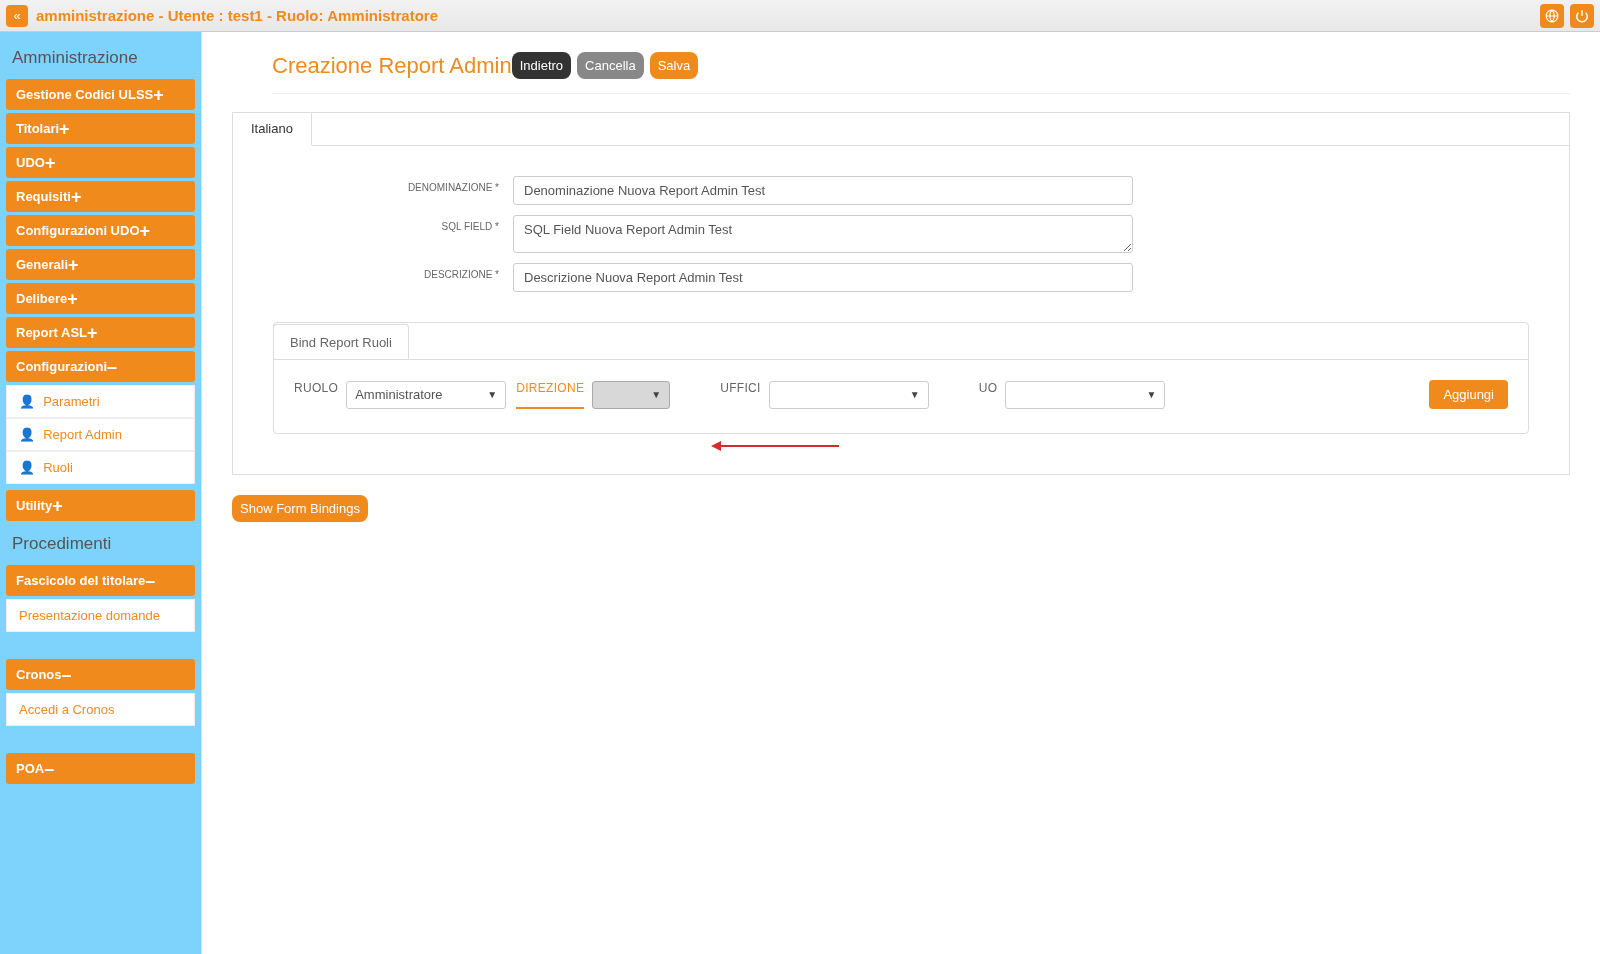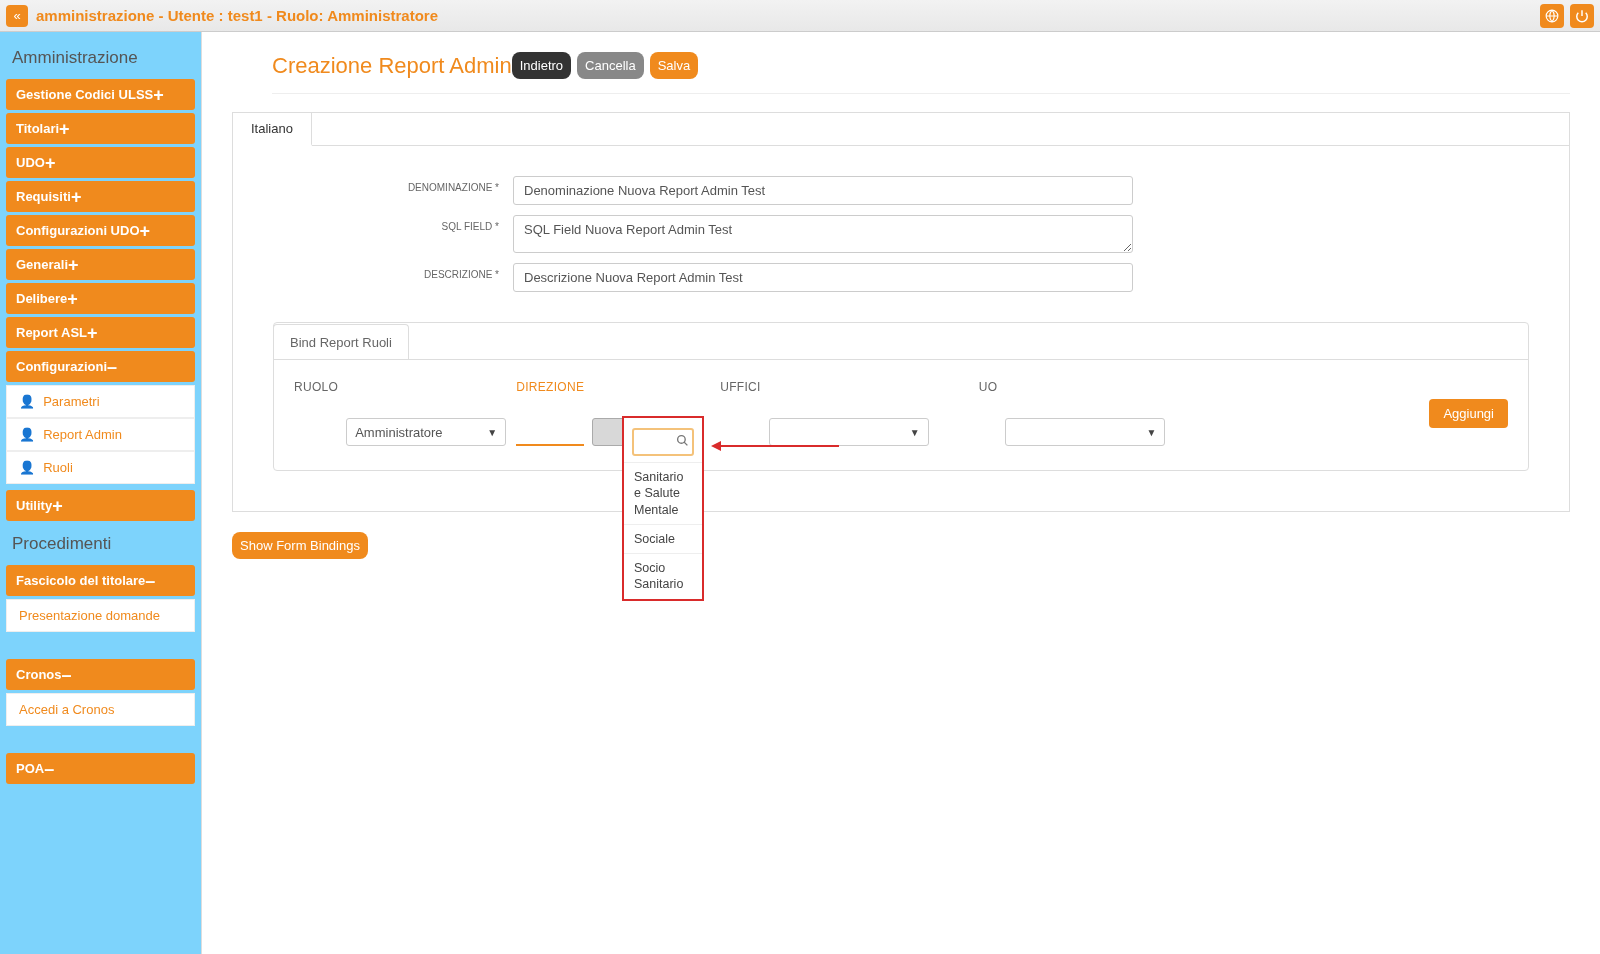--- a/index.html
+++ b/index.html
@@ -47,21 +47,21 @@
 .form-input { flex: 0 0 620px; border: 1px solid #ccc; border-radius: 3px; padding: 6px 10px; font-size: 13px; color: #555; }
 .form-textarea { flex: 0 0 620px; border: 1px solid #ccc; border-radius: 3px; padding: 6px 10px; font-size: 13px; color: #555; height: 38px; resize: both; }
 
 .inner-card { border: 1px solid #ddd; border-radius: 4px; margin-top: 30px; overflow: visible; position: relative; }
 .inner-tabs { display: flex; background: transparent; }
 .inner-tab { padding: 10px 16px; font-size: 13px; color: #666; border: 1px solid #ddd; border-bottom: none; border-radius: 4px 4px 0 0; background: #fff; position: relative; top: 1px; margin-left: -1px; }
 .inner-body { border-top: 1px solid #ddd; padding: 20px 20px 24px; display: flex; align-items: center; gap: 10px; flex-wrap: nowrap; }
 .fgroup { display: flex; gap: 8px; }
 .flabel { color: #666; font-size: 12px; letter-spacing: .3px; }
 .flabel.active { color: #f08a1d; border-bottom: 2px solid #f08a1d; padding-bottom: 2px; }
-.fselect { border: 1px solid #ccc; border-radius: 3px; background: #fff; height: 28px; padding: 0 8px; font-size: 13px; color: #555; display: flex; align-items: center; justify-content: space-between; cursor: pointer; position: relative; margin-top: 38px; }
+.fselect { border: 1px solid #ccc; border-radius: 3px; background: #fff; height: 28px; padding: 0 8px; font-size: 13px; color: #555; display: flex; align-items: center; justify-content: space-between; cursor: pointer; position: relative; }
 .fselect .arrow { font-size: 10px; color: #444; }
 .fselect.pressed { background: #d8d8d8; border-color: #aaa; }
 .btn-aggiungi { background: #f08a1d; color: #fff; border: none; border-radius: 4px; padding: 7px 14px; font-size: 13px; cursor: pointer; margin-left: auto; }
 
 
 .dropdown { position: absolute; top: 56px; left: 348px; width: 82px; border: 2px solid #d92b2b; background: #fff; z-index: 10; }
 .dd-search { margin: 10px 8px 6px; border: 2px solid #f4c27a; border-radius: 3px; height: 28px; display: flex; align-items: center; padding: 0 6px; gap: 4px; }
 .dd-search input { border: none; outline: none; width: 28px; font-size: 12px; }
 .dd-search .sicon { color: #888; font-size: 13px; }
 .dd-opt { padding: 6px 10px; font-size: 12.5px; color: #444; border-top: 1px solid #eee; cursor: pointer; line-height: 1.3; }
@@ -230,35 +230,20 @@
             </div>
             <div class="fgroup" style="margin-left:40px">
               <span class="flabel">UO</span>
               <div class="fselect" style="width:160px">
                 <span></span>
                   <span class="arrow">▼</span>
               </div>
             </div>
             <button class="btn-aggiungi">Aggiungi</button>
 
-            <div class="dropdown">
-              <div class="dd-search">
-                <span class="cursor-caret"></span>
-                <input type="text" style="">
-                <span class="sicon">
-                  <svg width="13" height="13" viewBox="0 0 24 24" fill="none" stroke="#777" stroke-width="2.5">
-                      <circle cx="10" cy="10" r="7"></circle>
-                      <path d="M21 21l-6-6"></path>
-                    </svg>
-                </span>
-              </div>
-              <div class="dd-opt">Sanitario e Salute Mentale</div>
-              <div class="dd-opt">Sociale</div>
-              <div class="dd-opt">Socio Sanitario</div>
-            </div>
             <div class="arrow-annot"></div>
           </div>
         </div>
       </div>
     </div>
 
     <div class="show-bindings">
       <button class="btn btn-orange">Show Form Bindings</button>
     </div>
   </div>

